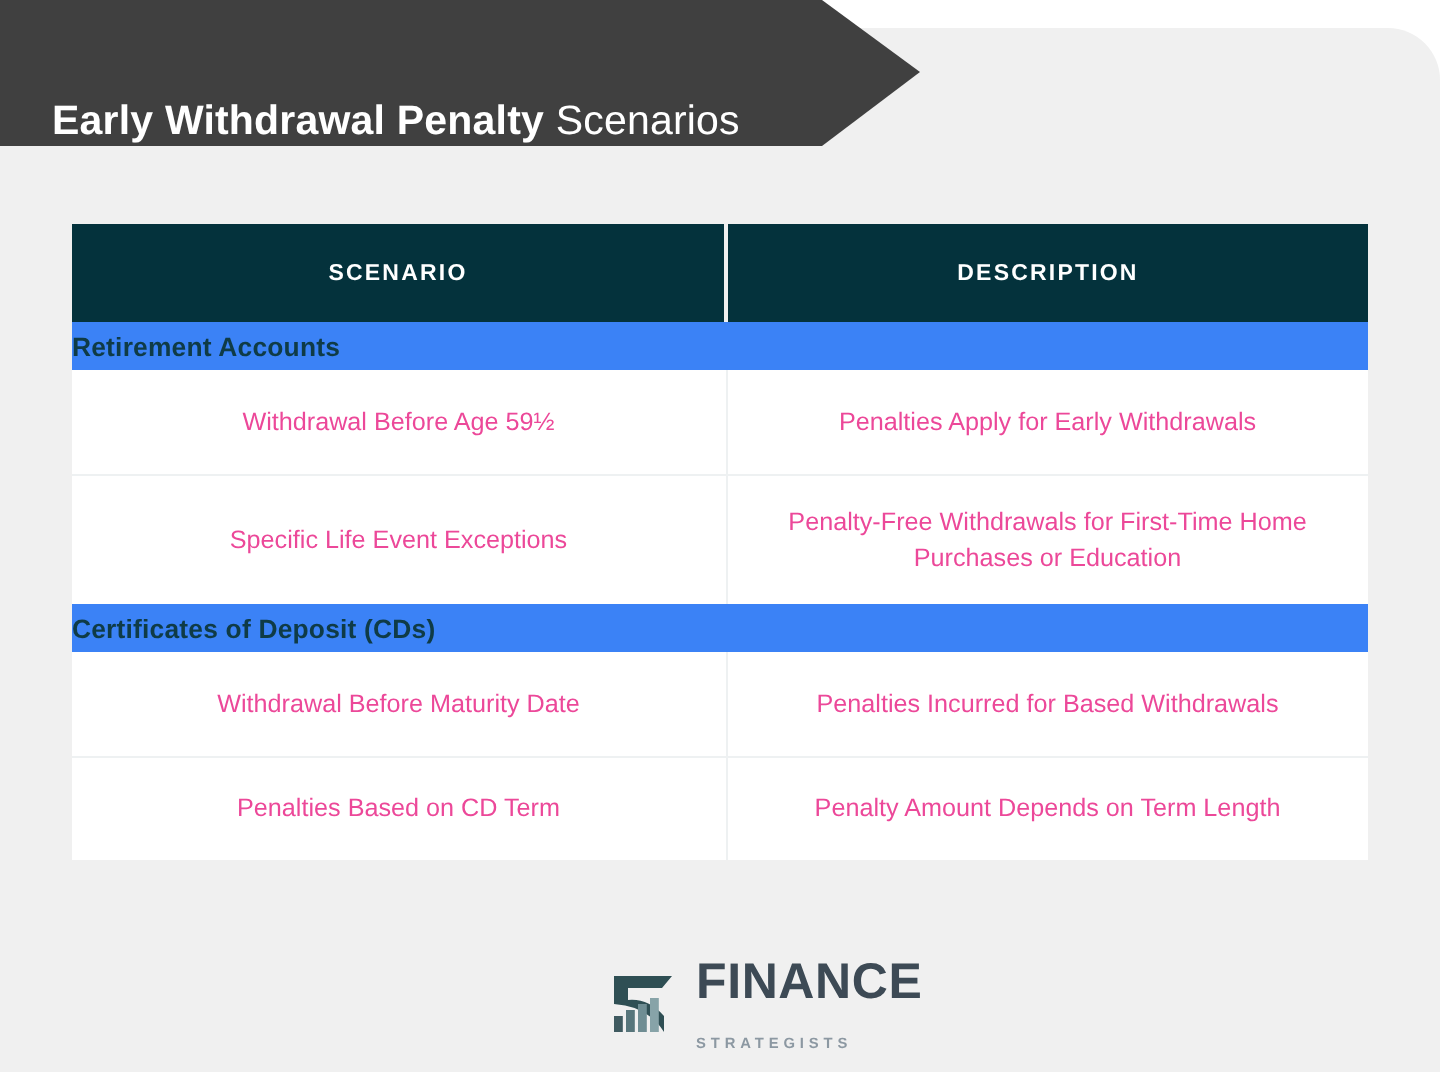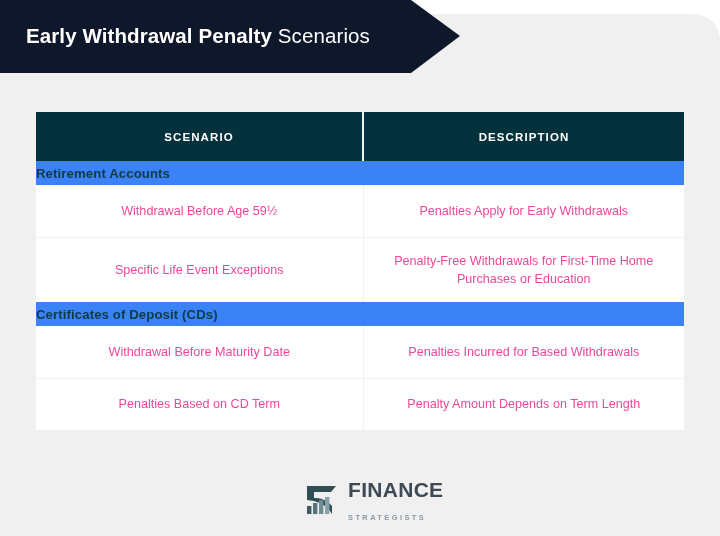--- a/index.html
+++ b/index.html
@@ -30,25 +30,25 @@
     border-radius: 0 26px 0 0;
   }
 
   
   .banner {
     position: absolute;
     left: 0;
     top: 0;
     width: 460px;
     height: 73px;
-    background: #0f172a;
+    background: #404040;
     -webkit-clip-path: polygon(0 0, 411px 0, 460px 36px, 411px 73px, 0 73px);
     clip-path: polygon(0 0, 411px 0, 460px 36px, 411px 73px, 0 73px);
     display: flex;
-    align-items: center;
+    align-items: flex-end;
   }
   .banner-text {
     padding-left: 26px;
     font-size: 20.5px;
     line-height: 1.1;
     color: #ffffff;
     letter-spacing: .1px;
     white-space: nowrap;
   }
   .banner-text .b-strong { font-weight: 700; }
@@ -113,21 +113,21 @@
     position: absolute;
     left: 306px;
     top: 479px;
     display: flex;
     align-items: center;
     gap: 6px;
   }
   .logo-mark { width: 36px; height: 30px; display: block; }
   .logo-words { display: flex; flex-direction: column; line-height: 1; }
   .logo-finance {
-    font-size: 21px;
+    font-size: 25px;
     font-weight: 700;
     color: #3d4a55;
     letter-spacing: .3px;
   }
   .logo-strategists {
     font-size: 7.4px;
     font-weight: 700;
     color: #8c98a2;
     letter-spacing: 2.45px;
     margin-top: 14px;

